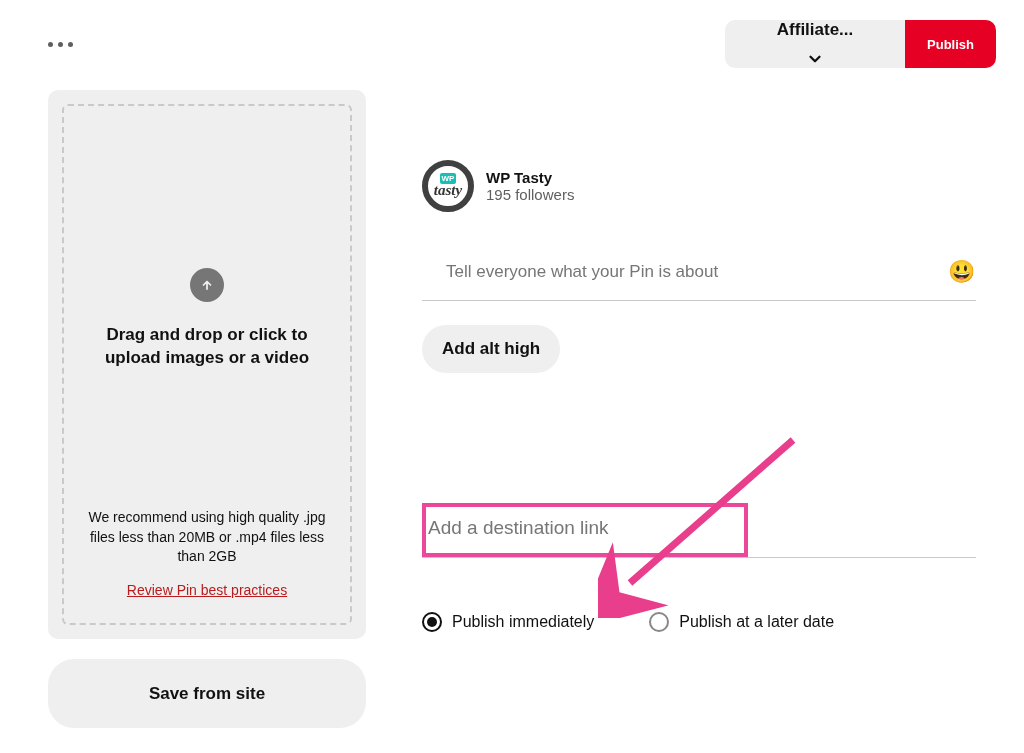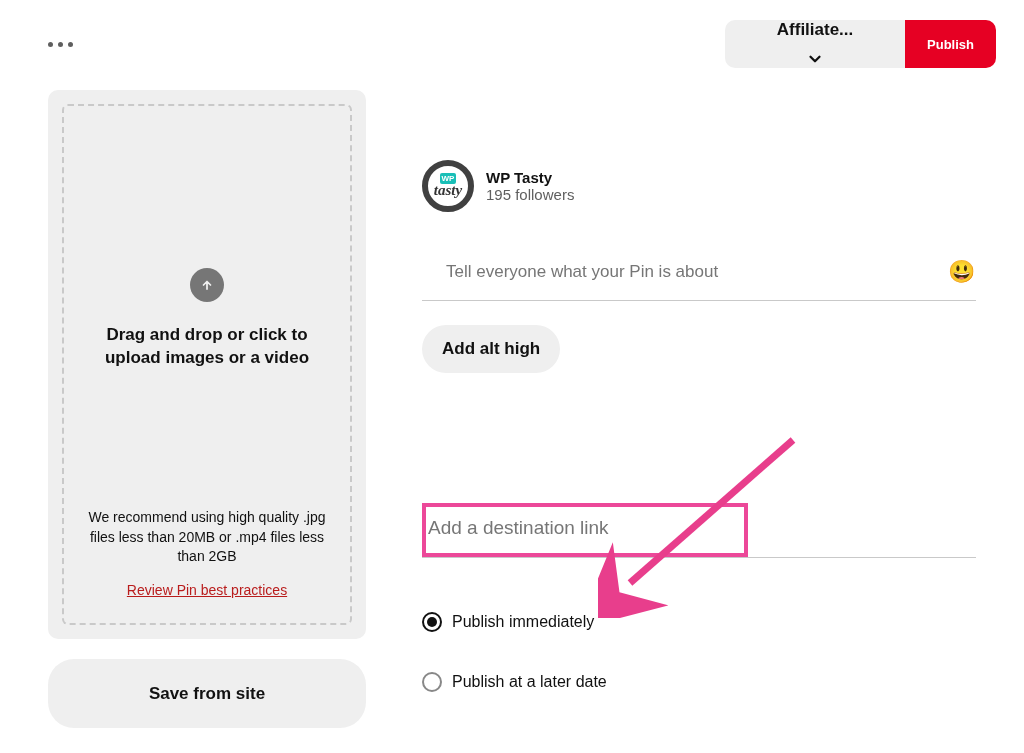--- a/index.html
+++ b/index.html
@@ -244,23 +244,22 @@
       border: none;
       font-size: 19px;
       color: #111;
       outline: none;
       width: 100%;
       padding: 4px 0;
     }
     .link-input::placeholder { color: #767676; }
     .publish-options {
       display: flex;
-      gap: 40px;
+      gap: 55px;
       margin-top: 54px;
-      flex-direction: column;
     }
     .radio-opt {
       display: flex;
       align-items: center;
       gap: 10px;
       cursor: pointer;
     }
     .radio-circle {
       width: 20px; height: 20px;
       border: 2px solid #111;

